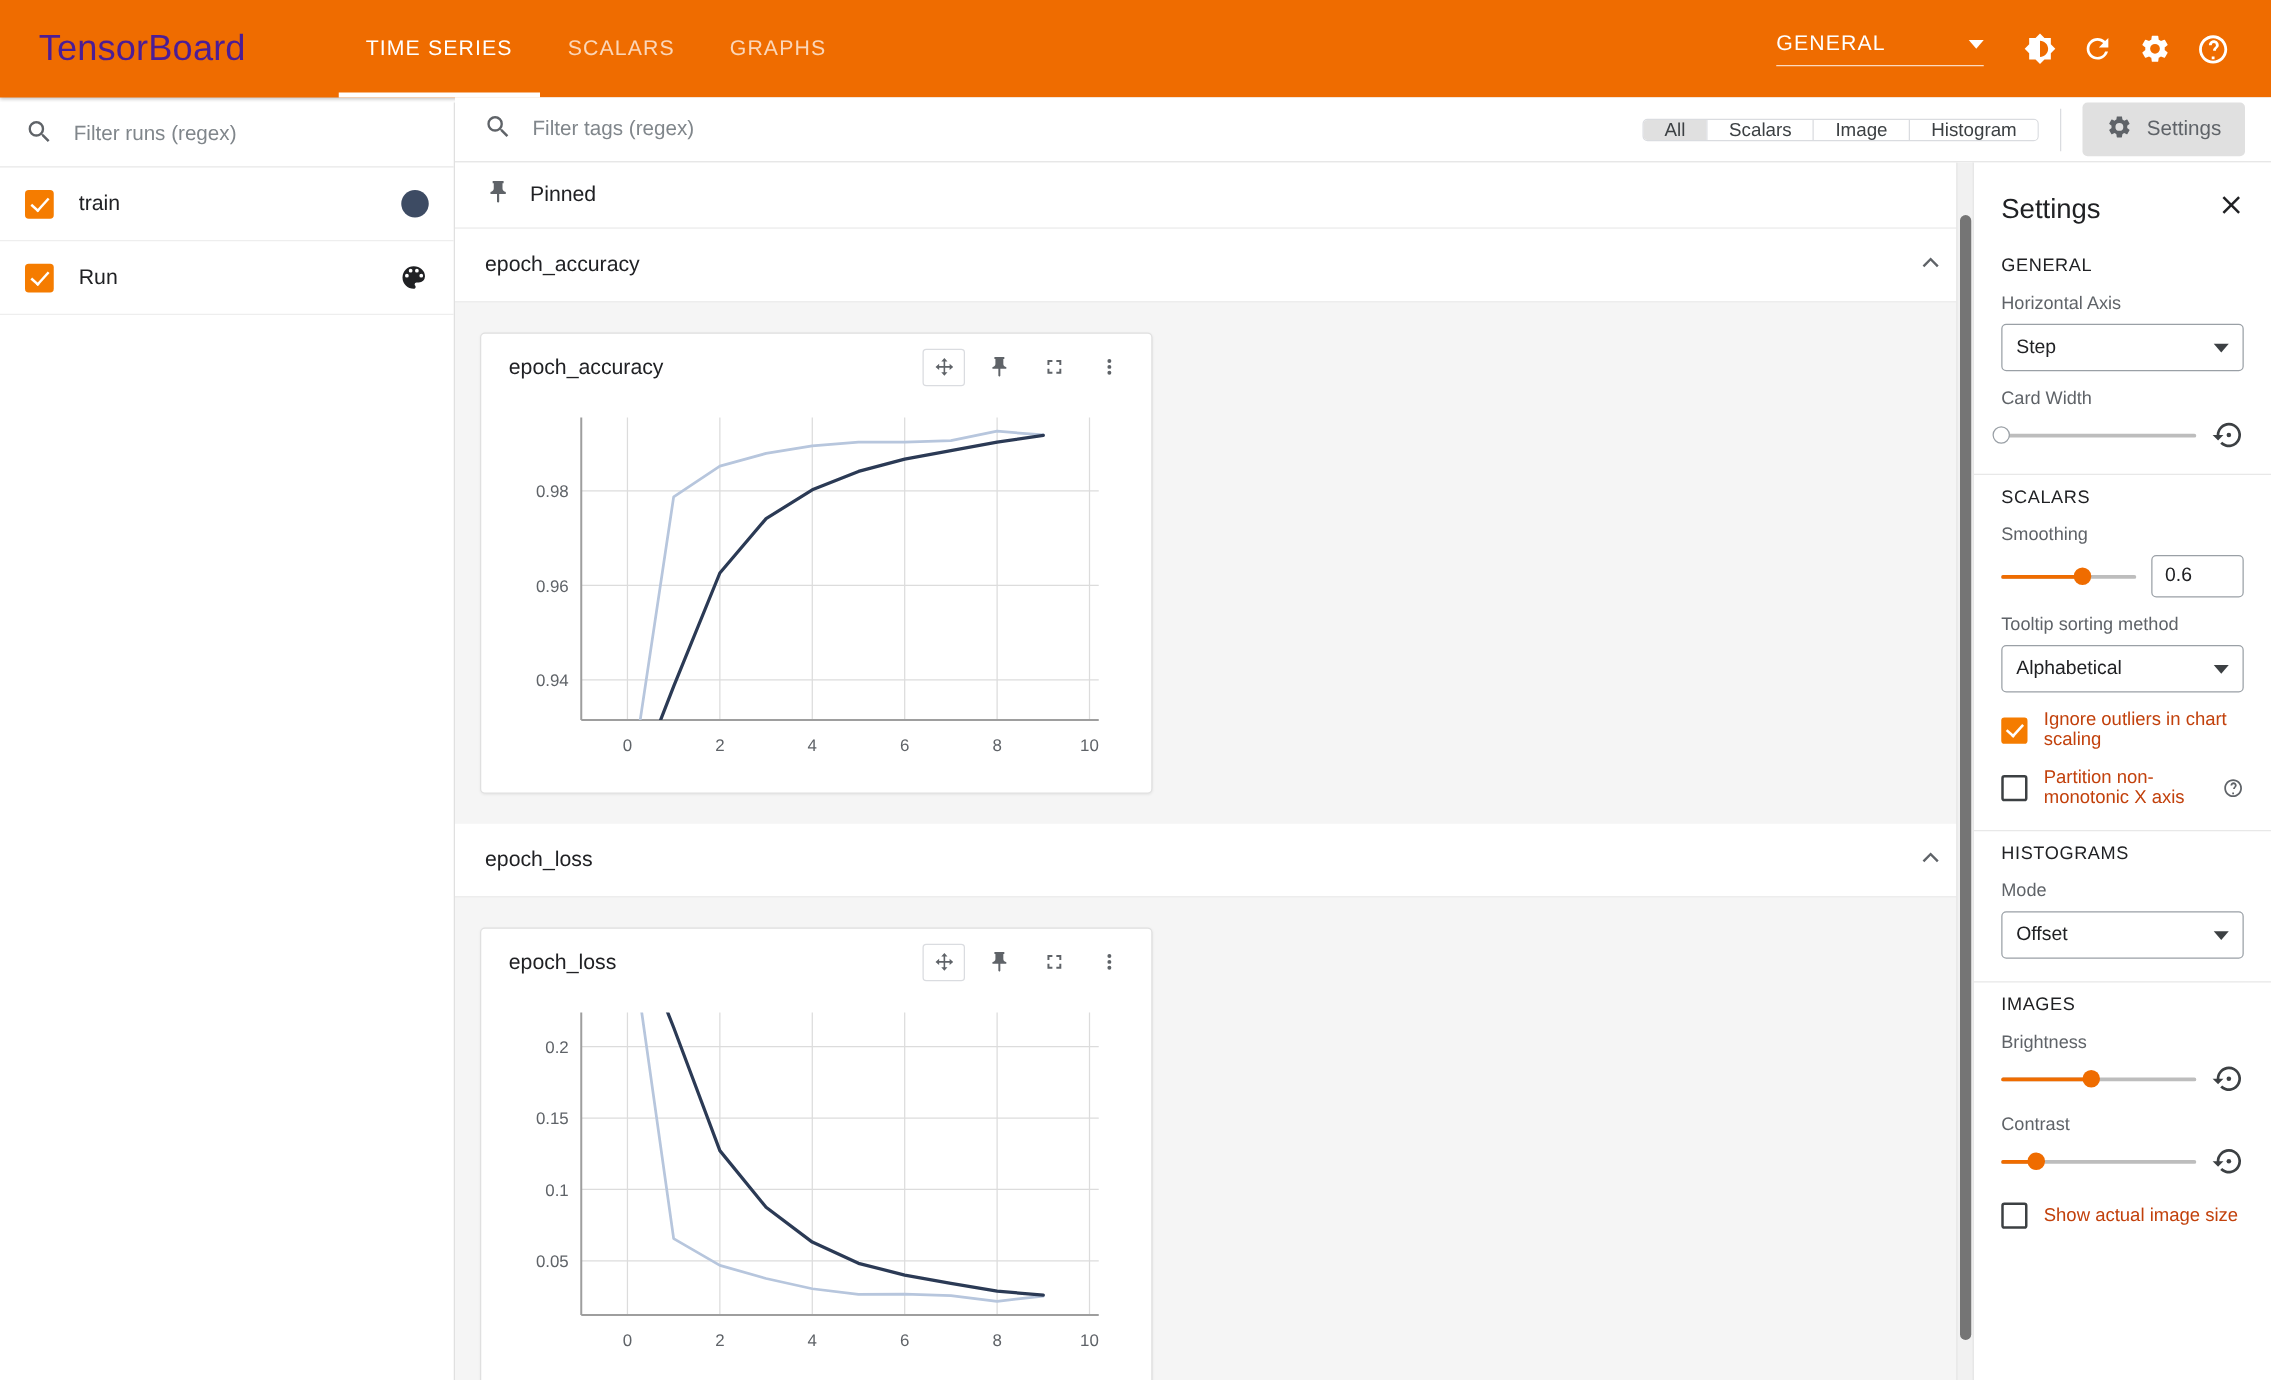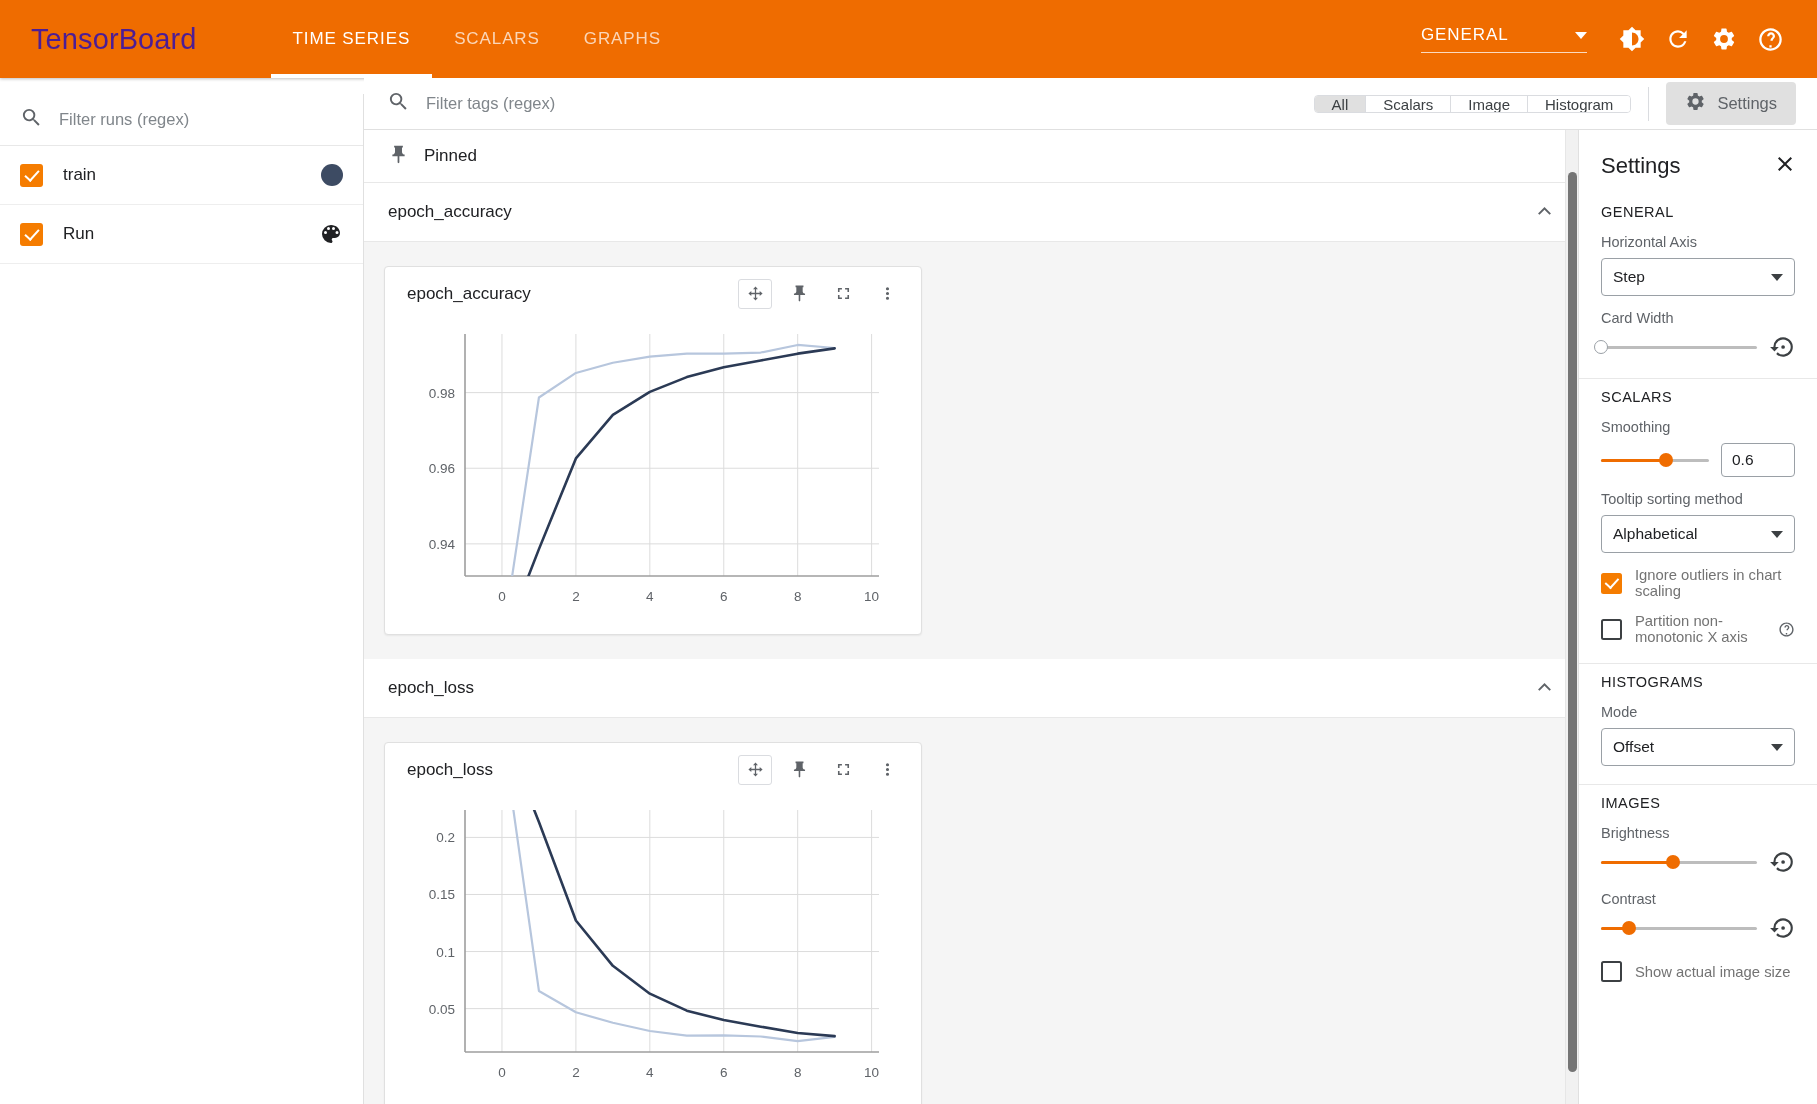--- a/index.html
+++ b/index.html
@@ -46,21 +46,21 @@
     border-top: 7px solid #fff;
   }
   .ticon {
     width: 46px; height: 46px; display: flex; align-items: center;
     justify-content: center; cursor: pointer;
   }
   .ticon svg { fill: #fff; }
 
   
   .sidebar {
-    position: absolute; top: 94px; left: 0; width: 364px; bottom: 0;
+    position: absolute; top: 82px; left: 0; width: 364px; bottom: 0;
     background: #fff; border-right: 1px solid #e0e0e0;
   }
   .filter-runs {
     display: flex; align-items: center; height: 52px;
     padding: 0 20px; border-bottom: 1px solid #e8e8e8;
   }
   .filter-runs svg { fill: #5f6368; flex: none; }
   .filter-runs input {
     border: 0; outline: none; margin-left: 16px; font-size: 16.5px;
     color: #202124; font-family: "Liberation Sans", sans-serif;
@@ -208,21 +208,21 @@
   }
   .slider.empty .knob { background: #fff; border: 1.5px solid #9aa0a6; }
   .reset-btn { width: 26px; height: 26px; cursor: pointer; flex: none; }
   .reset-btn svg { fill: #3c4043; }
   .num-box {
     width: 74px; height: 34px; border: 1px solid #9aa0a6; border-radius: 4px;
     display: flex; align-items: center; padding: 0 10px;
     font-size: 15.5px; color: #202124;
   }
   .cb-row { display: flex; align-items: center; gap: 13px; margin-top: 14px; }
-  .cb-row .lbl { font-size: 14.8px; color: #737373; }
+  .cb-row .lbl { font-size: 14.8px; color: #c2410c; }
   .cb-row .help { width: 17px; height: 17px; }
   .cb-row .help svg { fill: #5f6368; }
   .cb {
     width: 21px; height: 21px; border-radius: 2.5px; flex: none;
     display: flex; align-items: center; justify-content: center;
   }
   .cb.on { background: #f57c00; }
   .cb.off { border: 2px solid #3c4043; background: #fff; }
   .cb.on:after {
     content: ""; width: 5.5px; height: 11px; margin-top: -3px;

